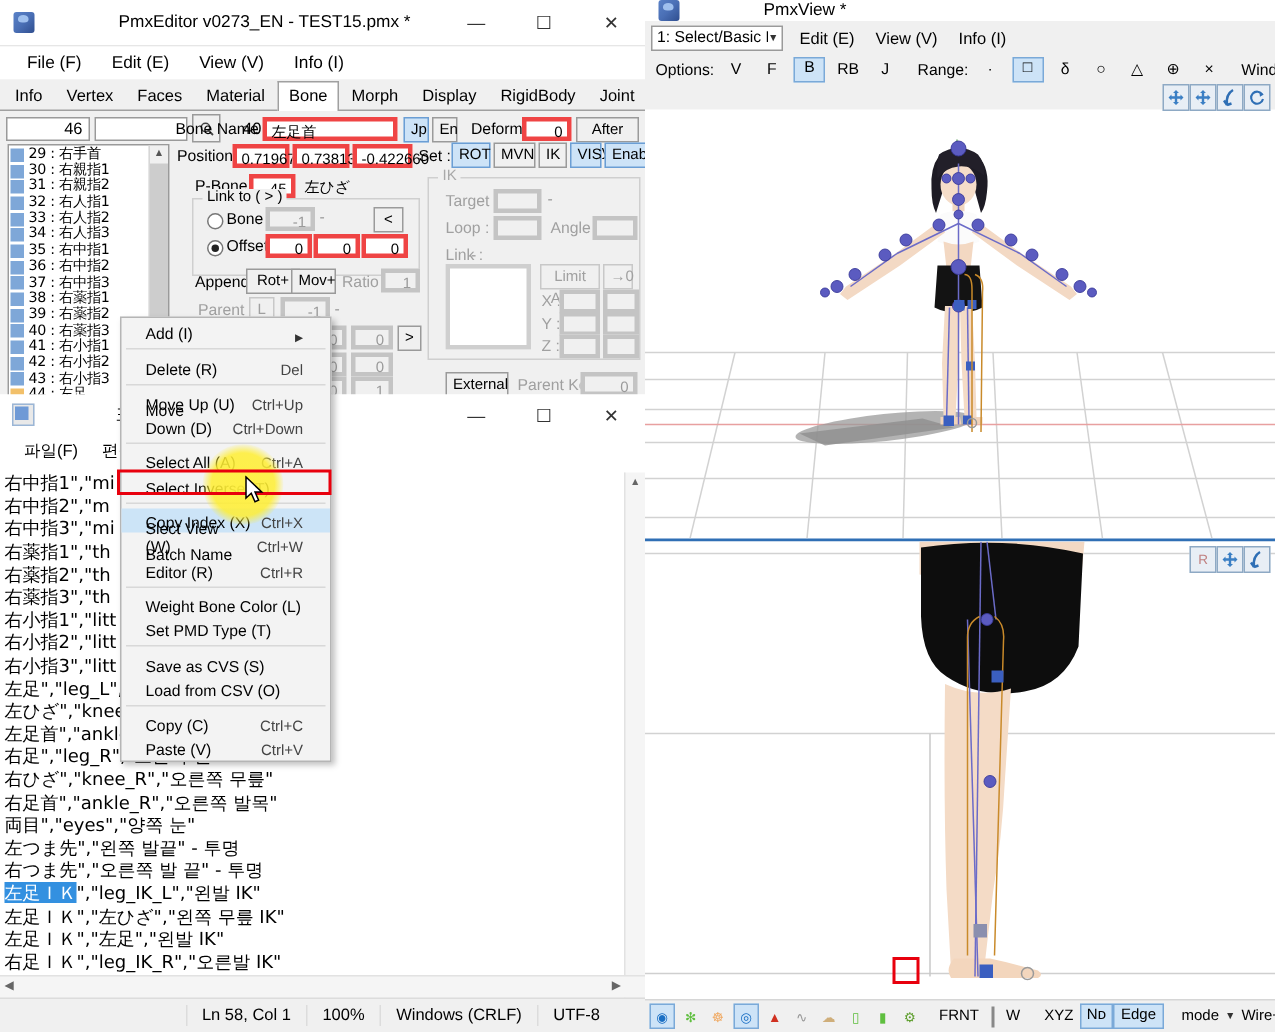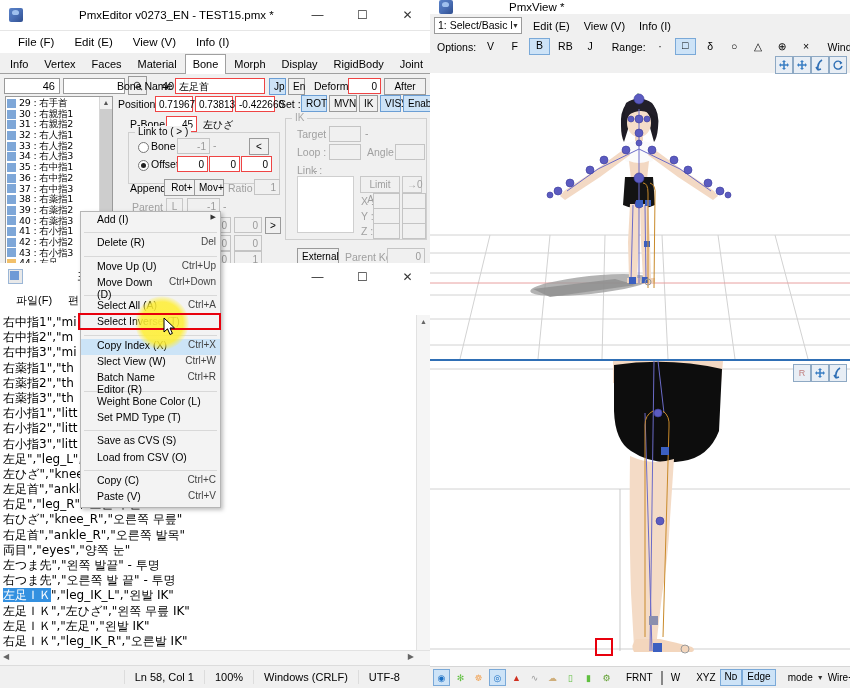--- a/index.html
+++ b/index.html
@@ -48,36 +48,36 @@
   .bonelist .vscroll .thumb{position:absolute;top:12px;left:0;width:12px;height:120px;background:#cdcdcd;}
 
   .selbox{position:absolute;left:3px;top:202px;width:103px;height:15px;border:2px solid #e8000d;box-sizing:border-box;pointer-events:none;}
 
   .listbtns{position:absolute;left:7px;top:240px;display:flex;gap:2px;}
   .listbtns .b{width:19px;height:18px;border:1px solid #9a9a9a;background:#f0f0f0;display:flex;align-items:center;justify-content:center;font-size:10px;}
 
   
   .props{position:absolute;left:117px;top:2px;width:310px;height:184px;font-size:10.5px;}
   .lbl2{font-size:10.5px;color:#000;}
-  .fld{border:1px solid #ef4444;background:#fff;box-sizing:border-box;height:16px;line-height:15px;font-size:10px;padding:0 3px;}
+  .fld{border:3px solid #ef4444;background:#fff;box-sizing:border-box;height:16px;line-height:15px;font-size:10px;padding:0 3px;}
   .fld.ro{background:#f0f0f0;color:#9a9a9a;border-color:#c4c4c4;}
   .btn{border:1px solid #9a9a9a;background:#f0f0f0;box-sizing:border-box;height:17px;line-height:15px;
        font-size:10px;text-align:center;padding:0 4px;}
   .btn.blue{background:#cde3f7;border-color:#6b9ed4;}
   .btn.dis{color:#a0a0a0;border-color:#c8c8c8;background:#f0f0f0;}
   .grp{position:absolute;border:1px solid #cfcfcf;}
   .grp>.cap{position:absolute;top:-7px;left:6px;background:#f0f0f0;padding:0 3px;font-size:10px;}
   .grp.dis>.cap{color:#a9a9a9;}
   .radio{width:9px;height:9px;border:1px solid #777;border-radius:50%;display:inline-block;background:#fff;position:relative;}
   .radio.on:after{content:"";position:absolute;left:2px;top:2px;width:5px;height:5px;border-radius:50%;background:#222;}
 
   
   #ctxmenu{position:absolute;left:80px;top:211px;width:139px;background:#f3f3f3;border:1px solid #b5b5b5;
            box-shadow:2px 2px 4px rgba(0,0,0,.25);z-index:60;padding:1px 0;}
-  #ctxmenu .mrow{display:flex;align-items:flex-start;height:16.3px;padding:0 4px 0 16px;font-size:10.5px;position:relative;}
+  #ctxmenu .mrow{display:flex;align-items:flex-end;height:16.3px;padding:0 18px 0 16px;font-size:10.5px;position:relative;}
   #ctxmenu .mrow .txt{flex:1;}
   #ctxmenu .mrow .acc{color:#444;font-size:10px;padding-left:6px;}
   #ctxmenu .mrow .arw{font-size:7px;color:#333;}
   #ctxmenu .mrow.hl{background:#cce4f7;}
   #ctxmenu .sep{height:1px;background:#d8d8d8;margin:3px 3px;}
   #ctxhl{position:absolute;left:78px;top:313px;width:143px;height:17px;border:2px solid #e8000d;box-sizing:border-box;z-index:62;pointer-events:none;}
   #cursorglow{position:absolute;left:135px;top:296px;width:54px;height:54px;border-radius:50%;
               background:radial-gradient(circle,rgba(255,240,60,.95) 0%,rgba(255,238,50,.85) 55%,rgba(255,240,80,0) 72%);z-index:61;}
   #cursor{position:absolute;left:163px;top:317px;z-index:63;}
 

